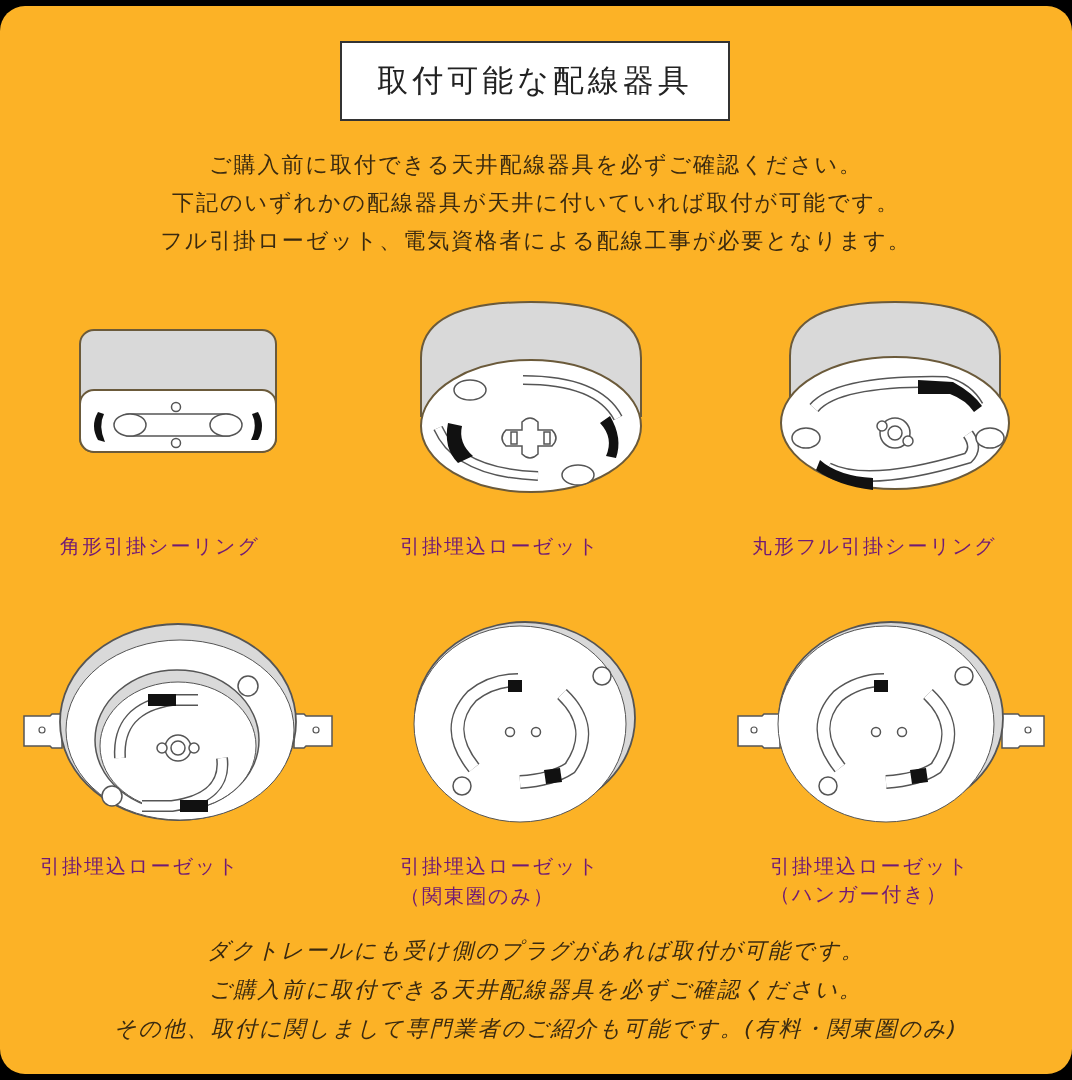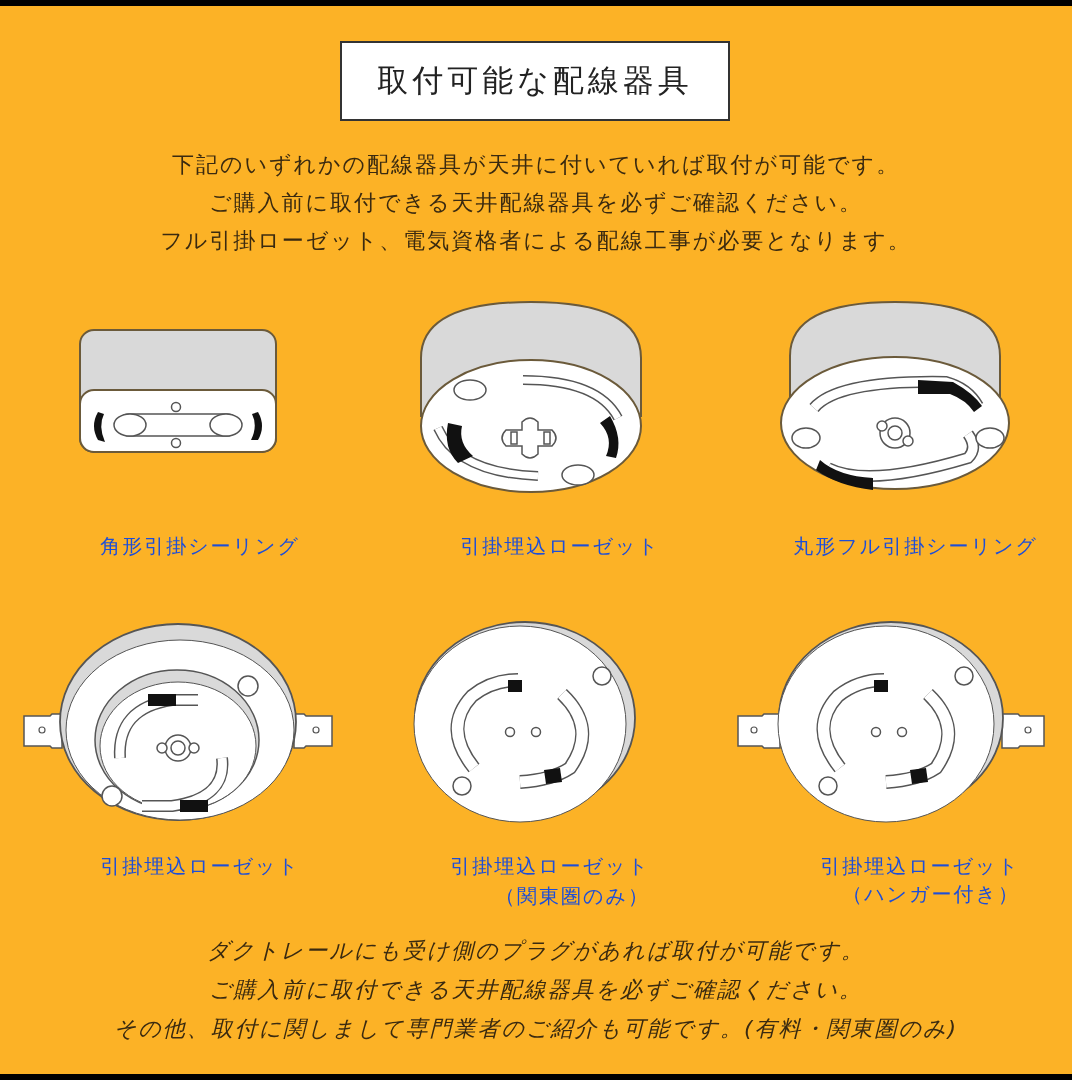--- a/index.html
+++ b/index.html
@@ -5,56 +5,57 @@
   html, body { margin: 0; padding: 0; }
   body {
     width: 1072px; height: 1080px; overflow: hidden;
     background: #000;
     font-family: "DejaVu Sans", "Liberation Sans", sans-serif;
     color: #3a2a10;
   }
   .page {
     position: absolute; left: 0; top: 6px; width: 1072px; height: 1068px;
     background: #fcb226;
+    border-radius: 25px;
   }
   .title-box {
     position: absolute; left: 340px; top: 35px; width: 390px; height: 80px;
     background: #fff; border: 2px solid #333; box-sizing: border-box;
     display: flex; align-items: center; justify-content: center;
     font-size: 31px; letter-spacing: 4px; color: #222;
   }
   .intro {
     position: absolute; left: 0; top: 140px; width: 1072px; text-align: center;
     font-size: 22px; line-height: 38px; letter-spacing: 2px; color: #3a2a10;
   }
   .intro div { white-space: nowrap; }
   .item { position: absolute; }
   .item svg { position: absolute; left: 0; top: 0; }
   .label {
-    position: absolute; text-align: right; font-size: 20px; line-height: 28px;
-    letter-spacing: 2px; color: #1d4ed8; white-space: nowrap;
+    position: absolute; text-align: left; font-size: 20px; line-height: 28px;
+    letter-spacing: 2px; color: #701a75; white-space: nowrap;
   }
   .footer {
     position: absolute; left: 0; top: 925px; width: 1072px; text-align: center;
     font-size: 22px; line-height: 39px; letter-spacing: 2px; color: #3a2a10;
   }
   .footer div { white-space: nowrap; font-style: italic; }
 </style>
 </head>
 <body>
 
 <div class="page">
 
   <div class="title-box">
     <span>取付可能な配線器具</span>
   </div>
 
   <div class="intro">
+    <div>ご購入前に取付できる天井配線器具を必ずご確認ください。</div>
     <div>下記のいずれかの配線器具が天井に付いていれば取付が可能です。</div>
-    <div>ご購入前に取付できる天井配線器具を必ずご確認ください。</div>
     <div>フル引掛ローゼット、電気資格者による配線工事が必要となります。</div>
   </div>
 
   <div class="item" style="left:78px;top:322px;width:200px;height:130px;">
     <svg width="200" height="130" viewBox="0 0 200 130">
       <rect x="2" y="2" width="196" height="122" rx="14" fill="#d9d9d9" stroke="#6b5a3a" stroke-width="2"></rect>
       <rect x="2" y="62" width="196" height="62" rx="14" fill="#fff" stroke="#6b5a3a" stroke-width="2"></rect>
       <rect x="40" y="86" width="120" height="22" rx="11" fill="#fff" stroke="#555" stroke-width="1.5"></rect>
       <ellipse cx="52" cy="97" rx="16" ry="11" fill="#fff" stroke="#555" stroke-width="1.5"></ellipse>
       <ellipse cx="148" cy="97" rx="16" ry="11" fill="#fff" stroke="#555" stroke-width="1.5"></ellipse>

